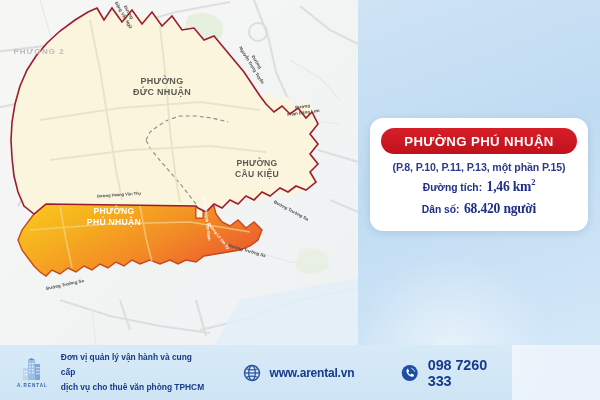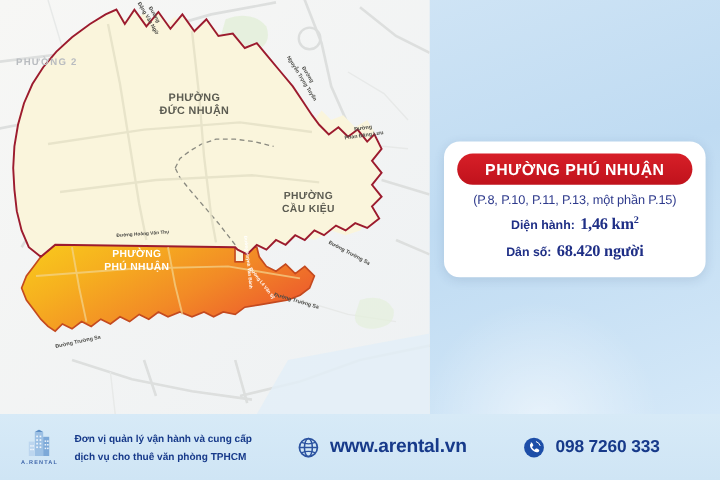--- a/index.html
+++ b/index.html
@@ -89,39 +89,39 @@
     font-weight: bold;
     letter-spacing: .4px;
     display: flex;
     align-items: center;
     justify-content: center;
   }
   #subtitle {
     text-align: center;
     margin-top: 7px;
     font-size: 10.6px;
-    font-weight: normal;
+    font-weight: bold;
     color: #2e3a8c;
     letter-spacing: -.1px;
   }
   .stat-row {
     text-align: center;
     margin-top: 4px;
     color: #1f2f86;
     white-space: nowrap;
   }
   .stat-label { font-size: 10.3px; font-weight: bold; }
   .stat-value { font-size: 13.6px; font-weight: bold; letter-spacing: -.2px; font-family: Liberation Serif, serif; }
   .stat-value sup { font-size: 8.5px; }
 
   
   #footer {
     position: absolute;
     left: 0; top: 345px;
-    width: 600px; height: 55px;
+    width: 512px; height: 55px;
     background: linear-gradient(180deg,#d7eaf7 0%, #cfe5f5 100%);
     display: flex;
     align-items: center;
   }
   #footer-logo {
     margin-left: 12px;
     width: 42px;
     display: flex;
     flex-direction: column;
     align-items: center;
@@ -142,21 +142,21 @@
     white-space: pre-line;
   }
   #footer-web {
     display: flex;
     align-items: center;
     margin-left: 38px;
   }
   #footer-web .txt {
     margin-left: 9px;
     color: #173a8a;
-    font-size: 16px;
+    font-size: 12px;
     font-weight: bold;
     letter-spacing: -.2px;
   }
   #footer-phone {
     display: flex;
     align-items: center;
     margin-left: 47px;
   }
   #footer-phone .txt {
     margin-left: 9px;
@@ -376,21 +376,21 @@
     <div class="street-label w" style="left:186px; top:214px; width:40px; transform:rotate(84deg); font-size:3.8px;">Đường Huỳnh Văn Bánh</div>
 
     <div class="street-label w" style="left:196px; top:234px; width:44px; transform:rotate(52deg); font-size:3.8px;">Đường Lê Văn Sỹ</div>
   </div>
 
   <div id="info-card">
     <div id="badge">PHƯỜNG PHÚ NHUẬN</div>
     <div id="subtitle">(P.8, P.10, P.11, P.13, một phần P.15)</div>
 
     <div class="stat-row">
-      <span class="stat-label">Diện hành:</span>
+      <span class="stat-label">Đường tích:</span>
       <span class="stat-value"><span>1,46 km</span><sup>2</sup></span>
     </div>
 
     <div class="stat-row">
       <span class="stat-label">Dân số:</span>
       <span class="stat-value">68.420 người</span>
     </div>
   </div>
 
   <div id="footer">

